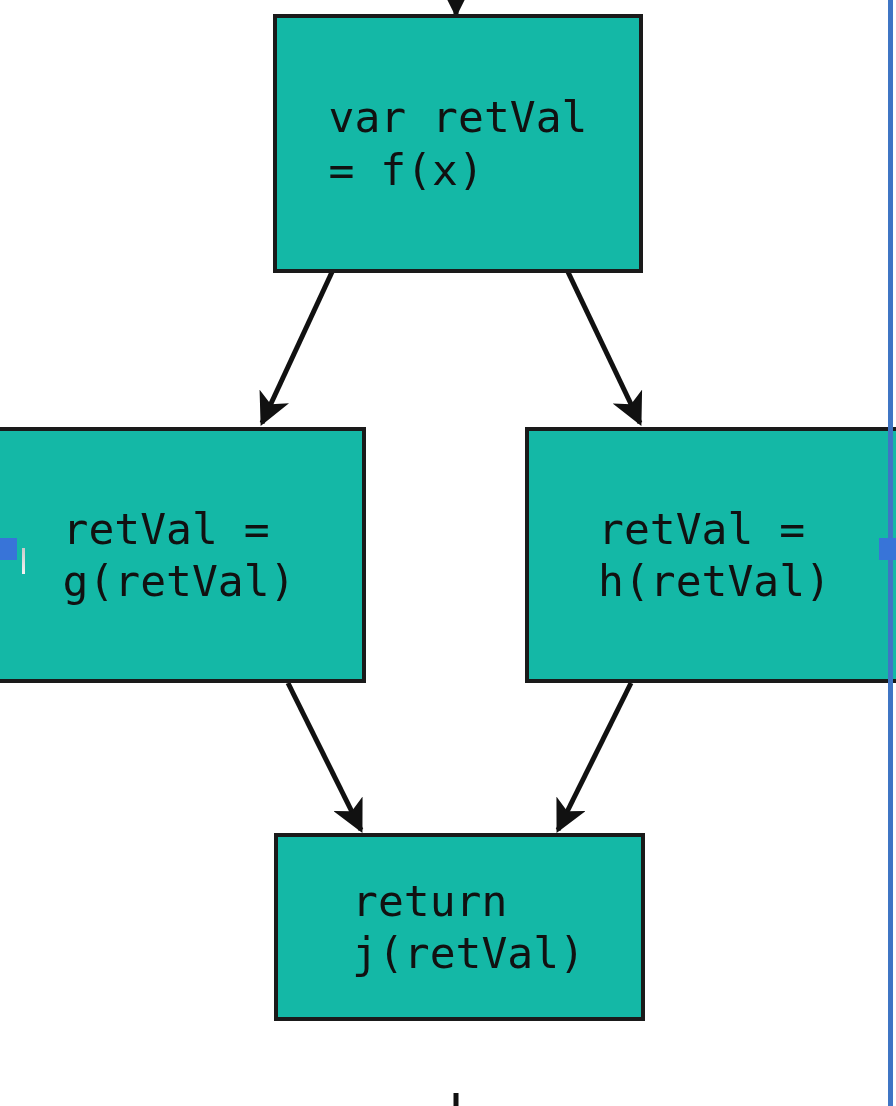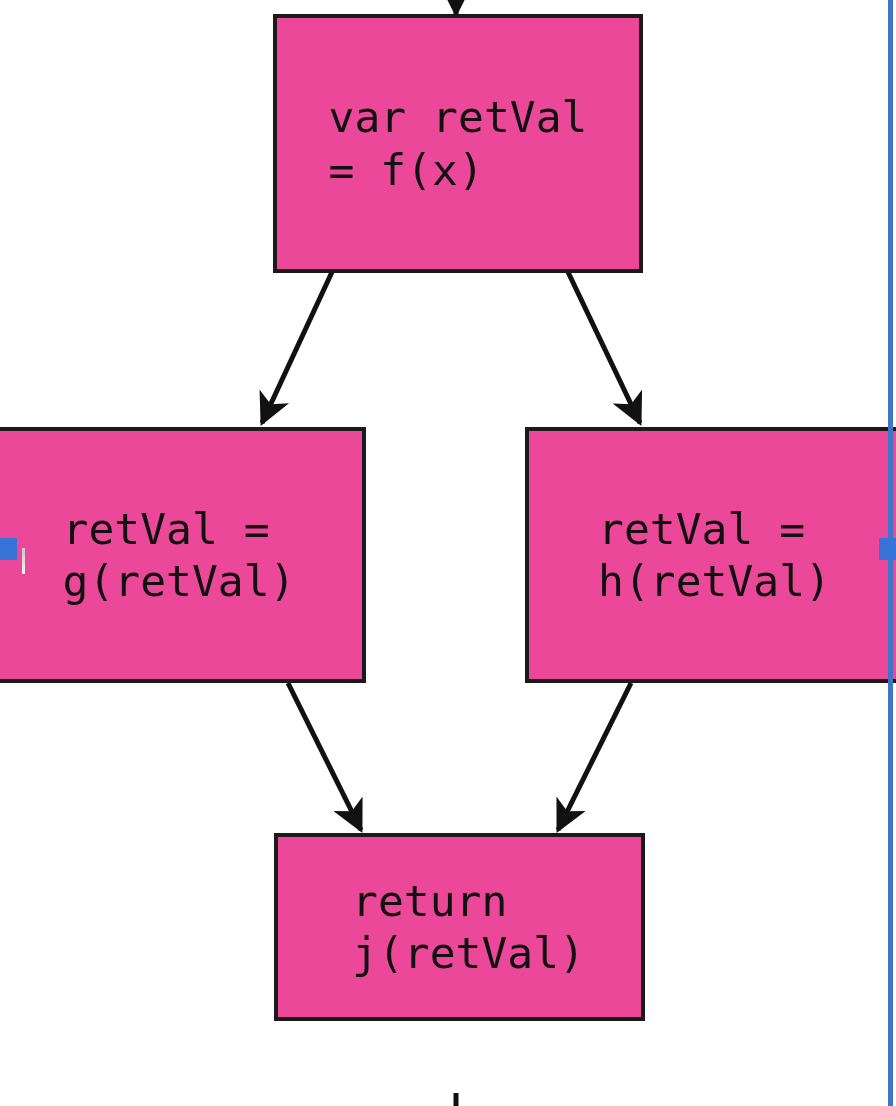--- a/index.html
+++ b/index.html
@@ -21,21 +21,21 @@
     position: absolute;
     left: 0;
     top: 0;
     width: 896px;
     height: 1106px;
     pointer-events: none;
   }
   .node {
     position: absolute;
     box-sizing: border-box;
-    background: #ec4899;
+    background: #14b8a6;
     border: 4px solid #1a1a1a;
     display: flex;
     align-items: center;
     justify-content: center;
     z-index: 2;
   }
   .node-label {
     font-family: "DejaVu Sans Mono", monospace;
     font-size: 43px;
     line-height: 1.22;

